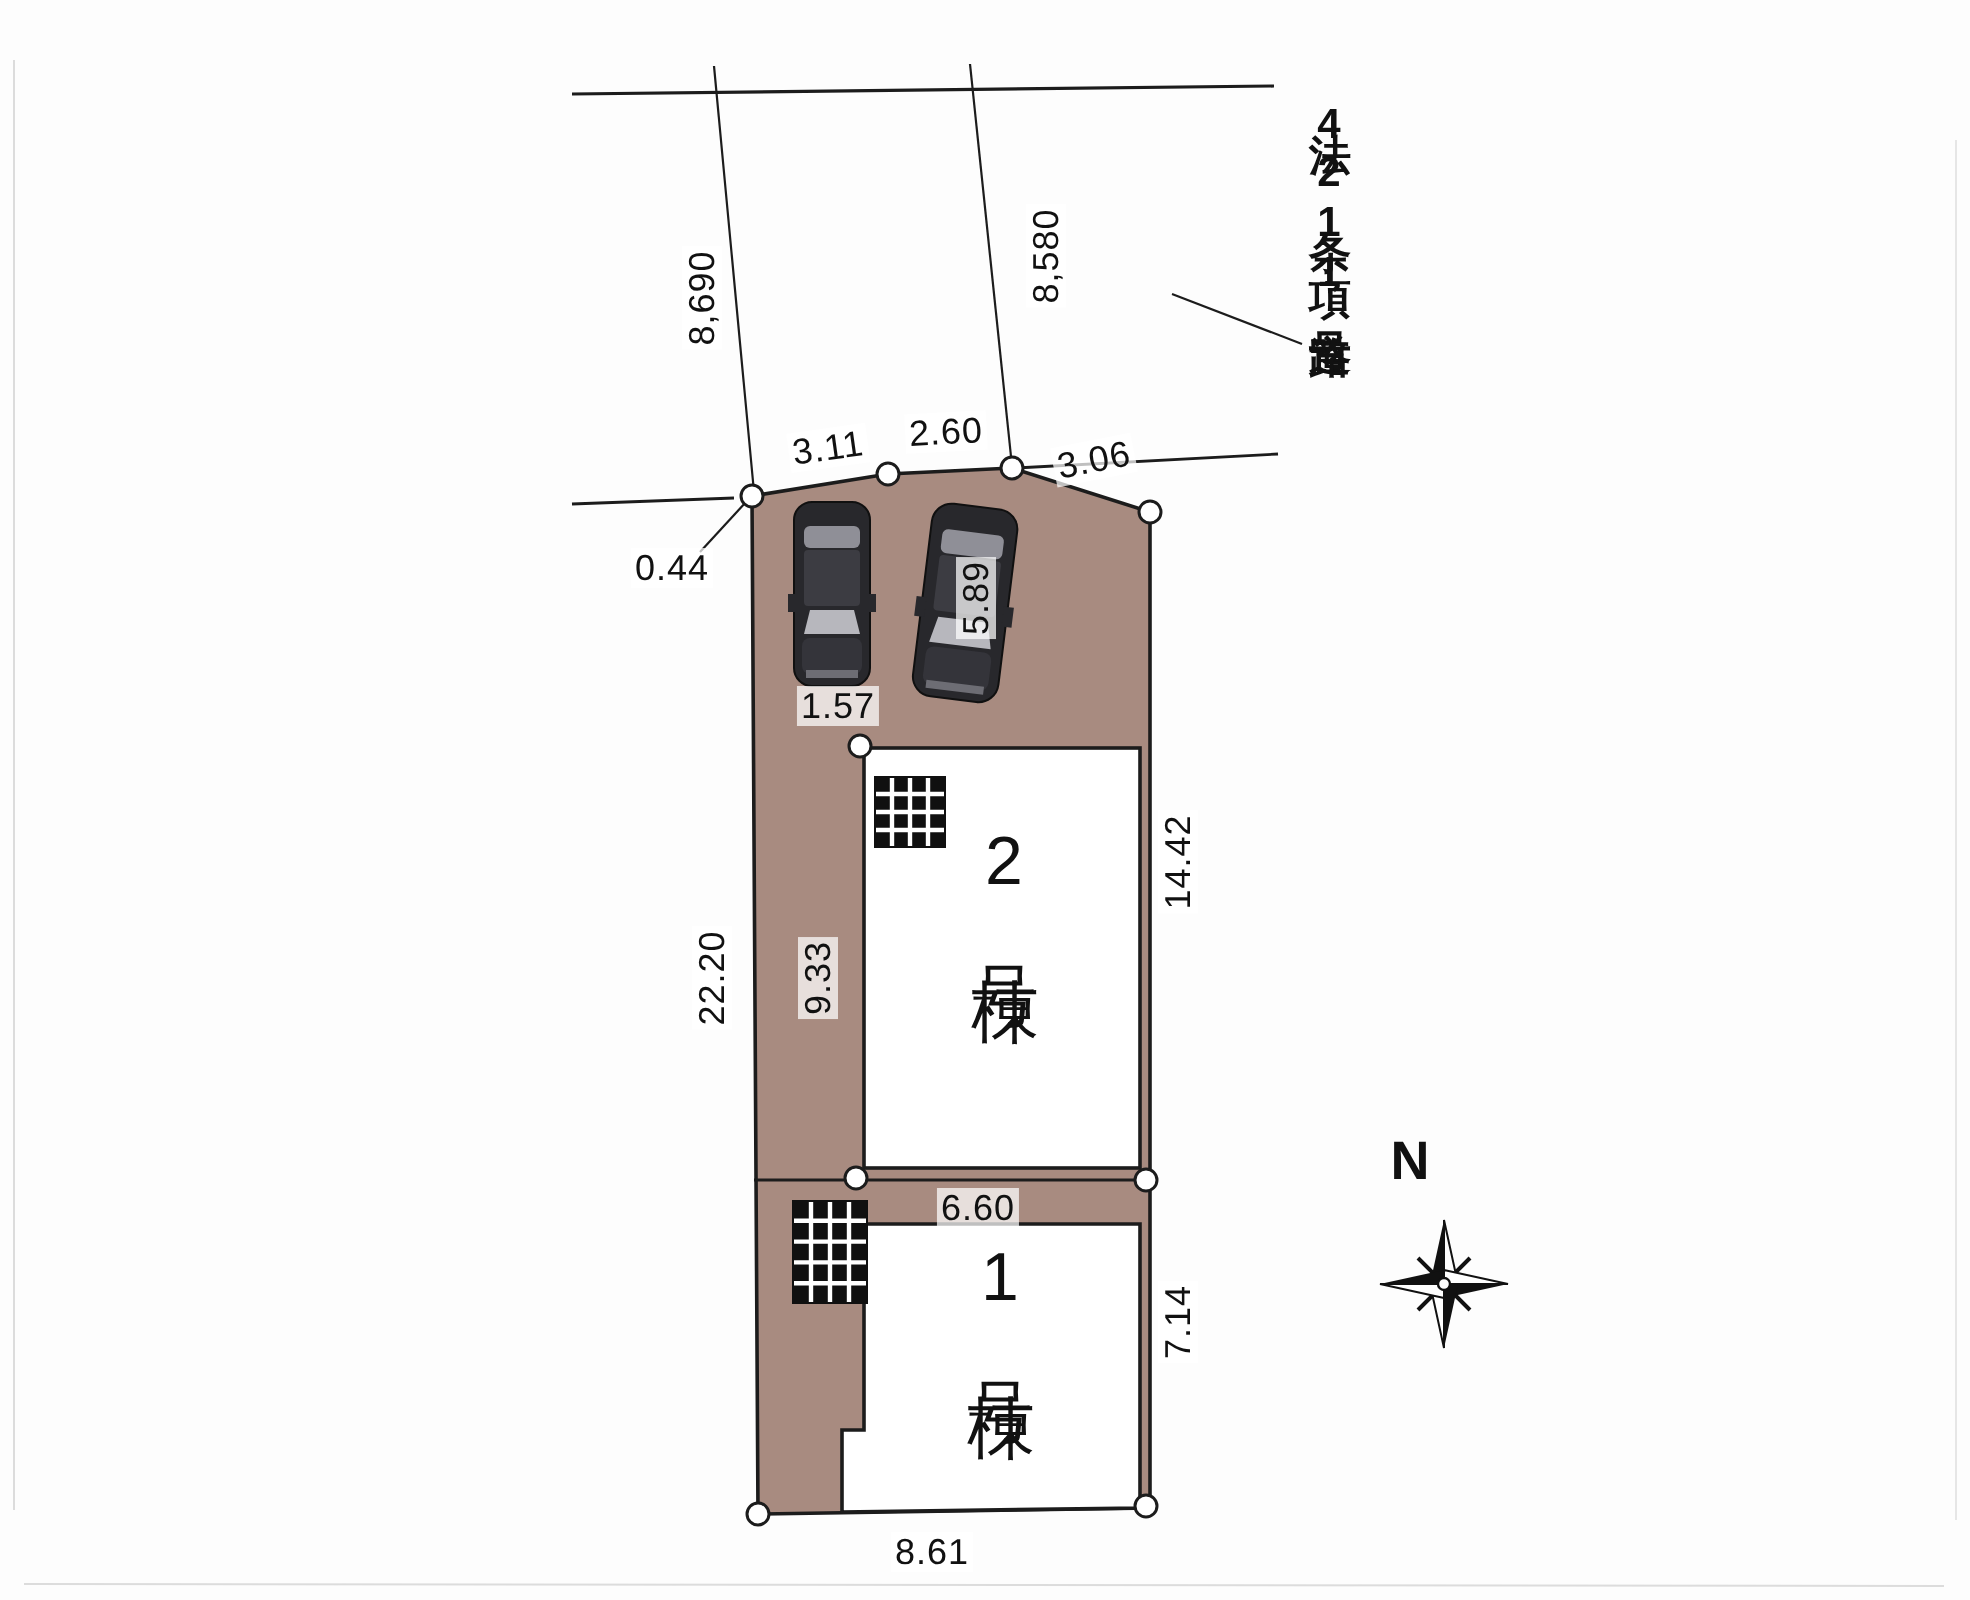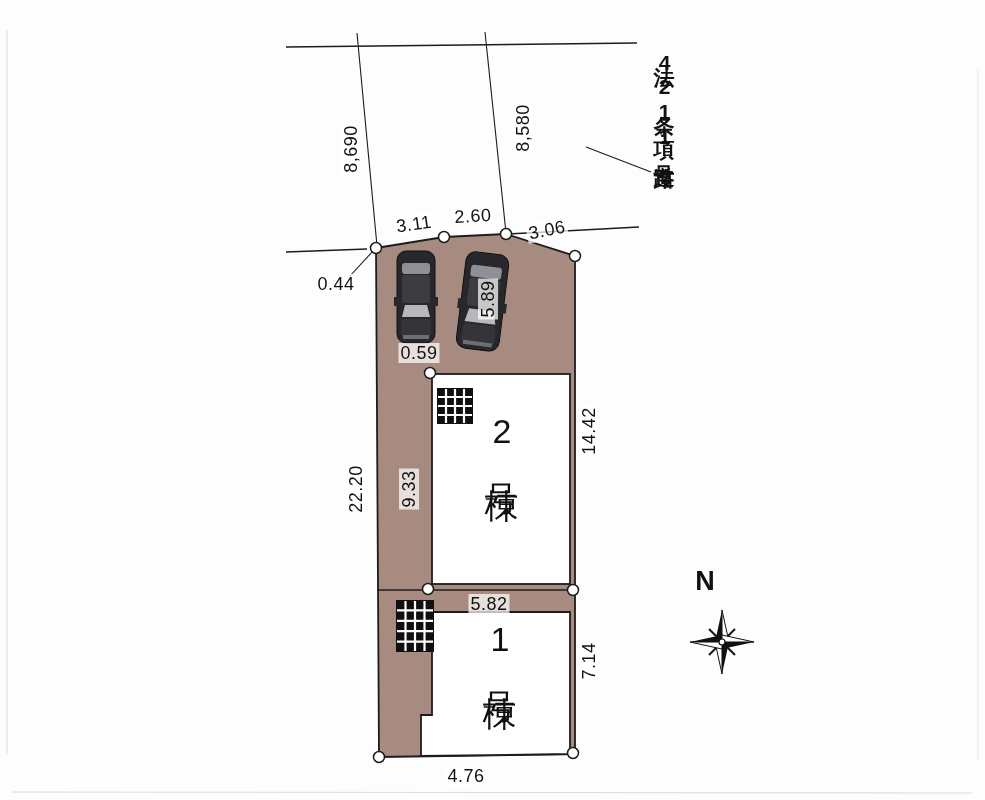--- a/index.html
+++ b/index.html
@@ -133,27 +133,27 @@
     </g>
   </svg>
 
   <div class="dim r90" style="left:351px;top:149px">8,690</div>
   <div class="dim r90" style="left:523px;top:128px">8,580</div>
   <div class="dim t8" style="left:414px;top:224px">3.11</div>
   <div class="dim t3" style="left:473px;top:216px">2.60</div>
   <div class="dim t11" style="left:547px;top:230px">3.06</div>
   <div class="dim" style="left:336px;top:284px">0.44</div>
   <div class="dim r90" style="left:488px;top:299px">5.89</div>
-  <div class="dim" style="left:419px;top:353px">0.59</div>
+  <div class="dim" style="left:419px;top:353px">1.57</div>
   <div class="dim r90" style="left:356px;top:489px">22.20</div>
   <div class="dim r90" style="left:409px;top:489px">9.33</div>
   <div class="dim r90" style="left:589px;top:431px">14.42</div>
-  <div class="dim" style="left:489px;top:604px">5.82</div>
+  <div class="dim" style="left:489px;top:604px">6.60</div>
   <div class="dim r90" style="left:589px;top:661px">7.14</div>
-  <div class="dim" style="left:466px;top:776px">4.76</div>
+  <div class="dim" style="left:466px;top:776px">8.61</div>
 
   <div class="vtext" id="road-label">法42条1項1号道路</div>
   <div class="vtext" id="bldg2-label">2号棟</div>
   <div class="vtext" id="bldg1-label">1号棟</div>
 
   <div id="north-label">N</div>
 
 </div>
 
 </body></html>

